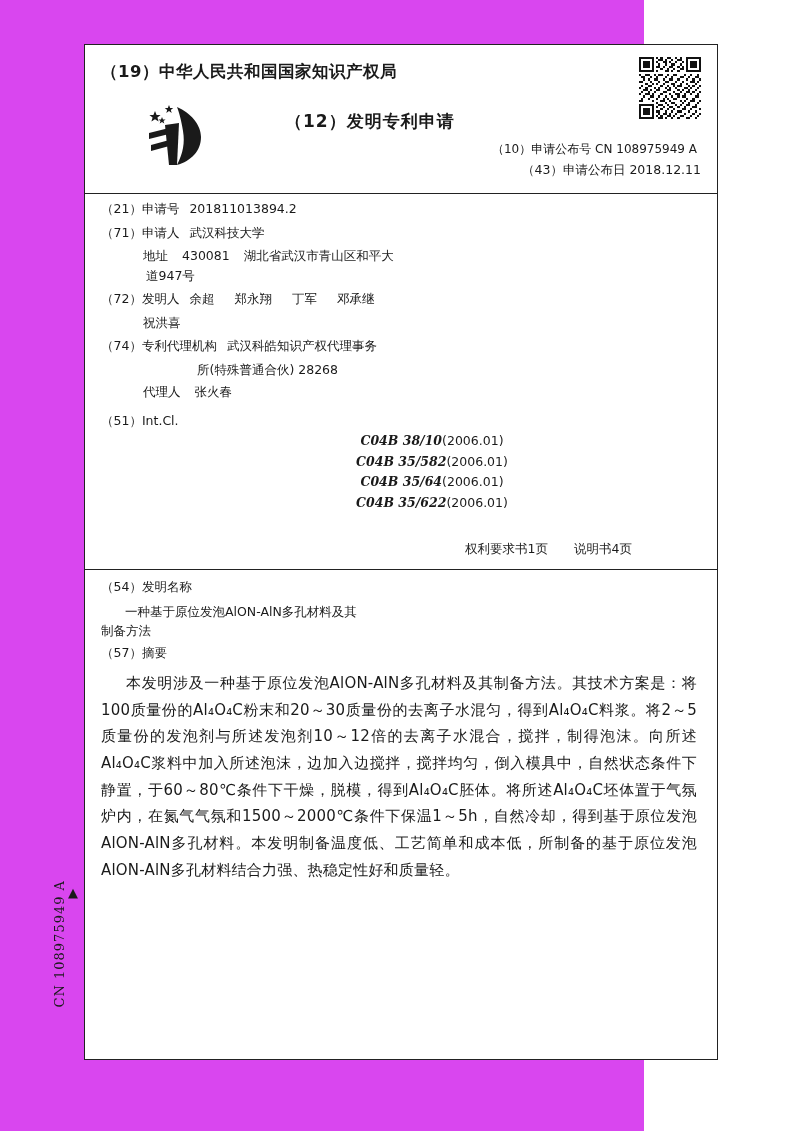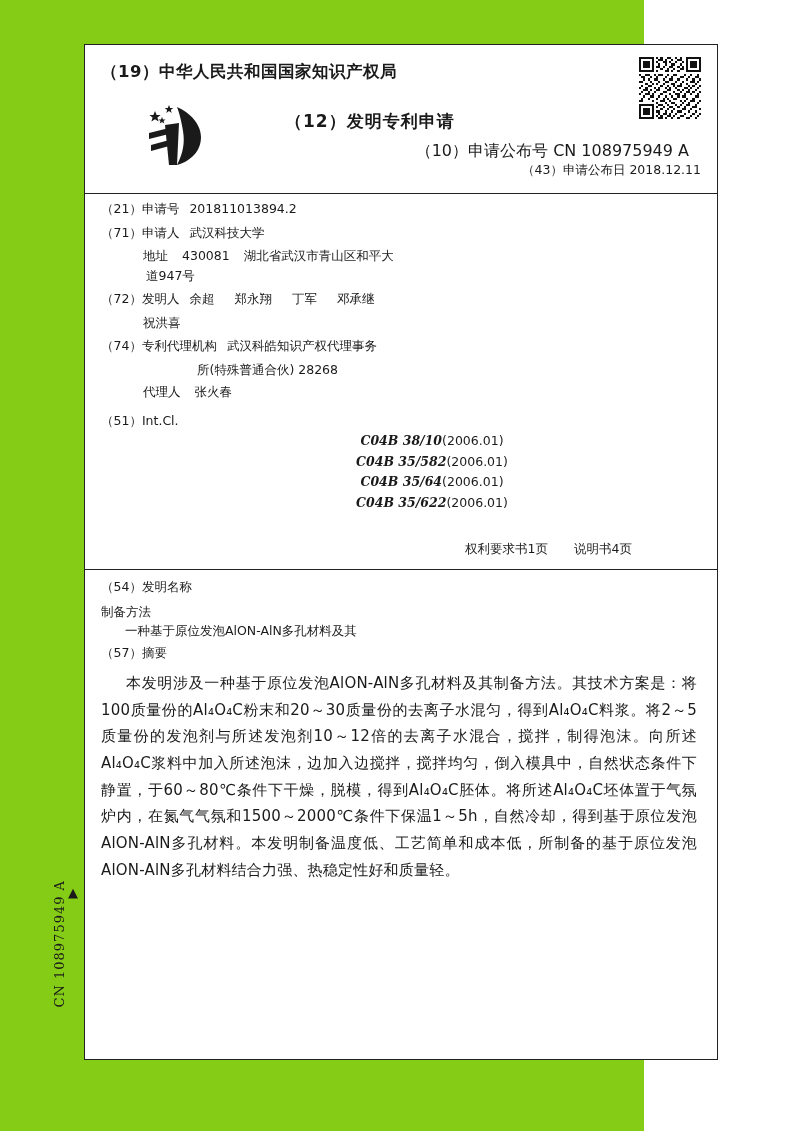--- a/index.html
+++ b/index.html
@@ -13,21 +13,21 @@
     font-family: "DejaVu Sans", "Liberation Sans", sans-serif;
     color: #1a1a1a;
     position: relative;
     overflow: hidden;
   }
   .page {
     position: absolute;
     left: 0; top: 0;
     width: 644px;
     height: 1131px;
-    background: #84cc16;
+    background: #d946ef;
   }
 
   
   .doc-frame {
     position: absolute;
     left: 84px;
     top: 44px;
     width: 634px;
     height: 1016px;
     border: 1px solid #222;
@@ -74,23 +74,23 @@
   }
   .qr {
     position: absolute;
     right: 16px;
     top: 12px;
     width: 62px;
     height: 62px;
   }
   .pub-no {
     position: absolute;
-    right: 28px;
+    right: 20px;
     top: 96px;
-    font-size: 16px;
+    font-size: 12px;
     white-space: nowrap;
     text-align: center;
   }
   .pub-date {
     position: absolute;
     right: 16px;
     top: 117px;
     font-size: 12.5px;
     white-space: nowrap;
   }
@@ -518,22 +518,22 @@
       <span>说明书4页</span>
     </div>
 
     <div class="rule rule-mid"></div>
 
     <div class="sec54">
       <div>
         <span>（54）</span><span>发明名称</span>
       </div>
       <div class="ttl-body">
+        <div>一种基于原位发泡AlON-AlN多孔材料及其</div>
         <div style="margin-left:-24px">制备方法</div>
-        <div>一种基于原位发泡AlON-AlN多孔材料及其</div>
       </div>
     </div>
 
     <div class="sec57">
       <div>
         <span>（57）</span><span>摘要</span>
       </div>
       <div class="abs-body">本发明涉及一种基于原位发泡AlON-AlN多孔材料及其制备方法。其技术方案是：将100质量份的Al₄O₄C粉末和20～30质量份的去离子水混匀，得到Al₄O₄C料浆。将2～5质量份的发泡剂与所述发泡剂10～12倍的去离子水混合，搅拌，制得泡沫。向所述Al₄O₄C浆料中加入所述泡沫，边加入边搅拌，搅拌均匀，倒入模具中，自然状态条件下静置，于60～80℃条件下干燥，脱模，得到Al₄O₄C胚体。将所述Al₄O₄C坯体置于气氛炉内，在氮气气氛和1500～2000℃条件下保温1～5h，自然冷却，得到基于原位发泡AlON-AlN多孔材料。本发明制备温度低、工艺简单和成本低，所制备的基于原位发泡AlON-AlN多孔材料结合力强、热稳定性好和质量轻。</div>
     </div>
 

